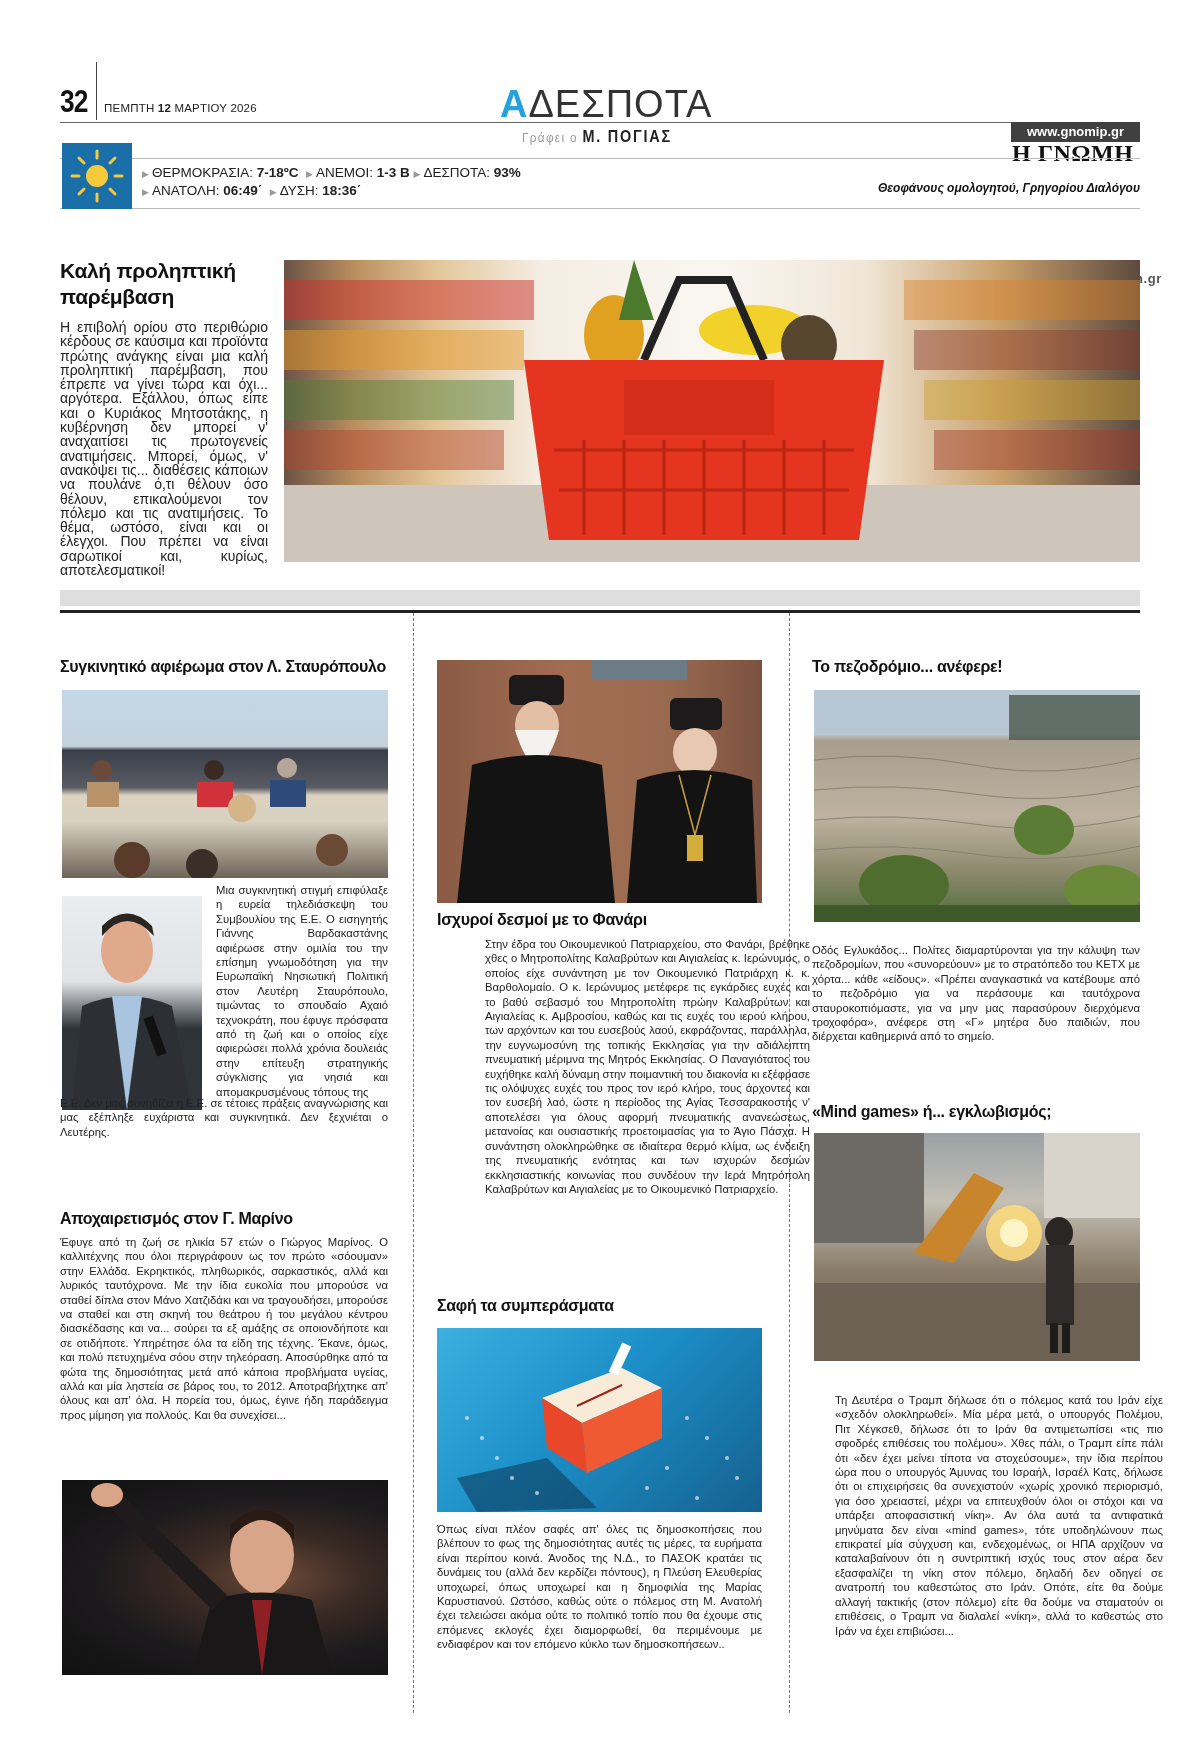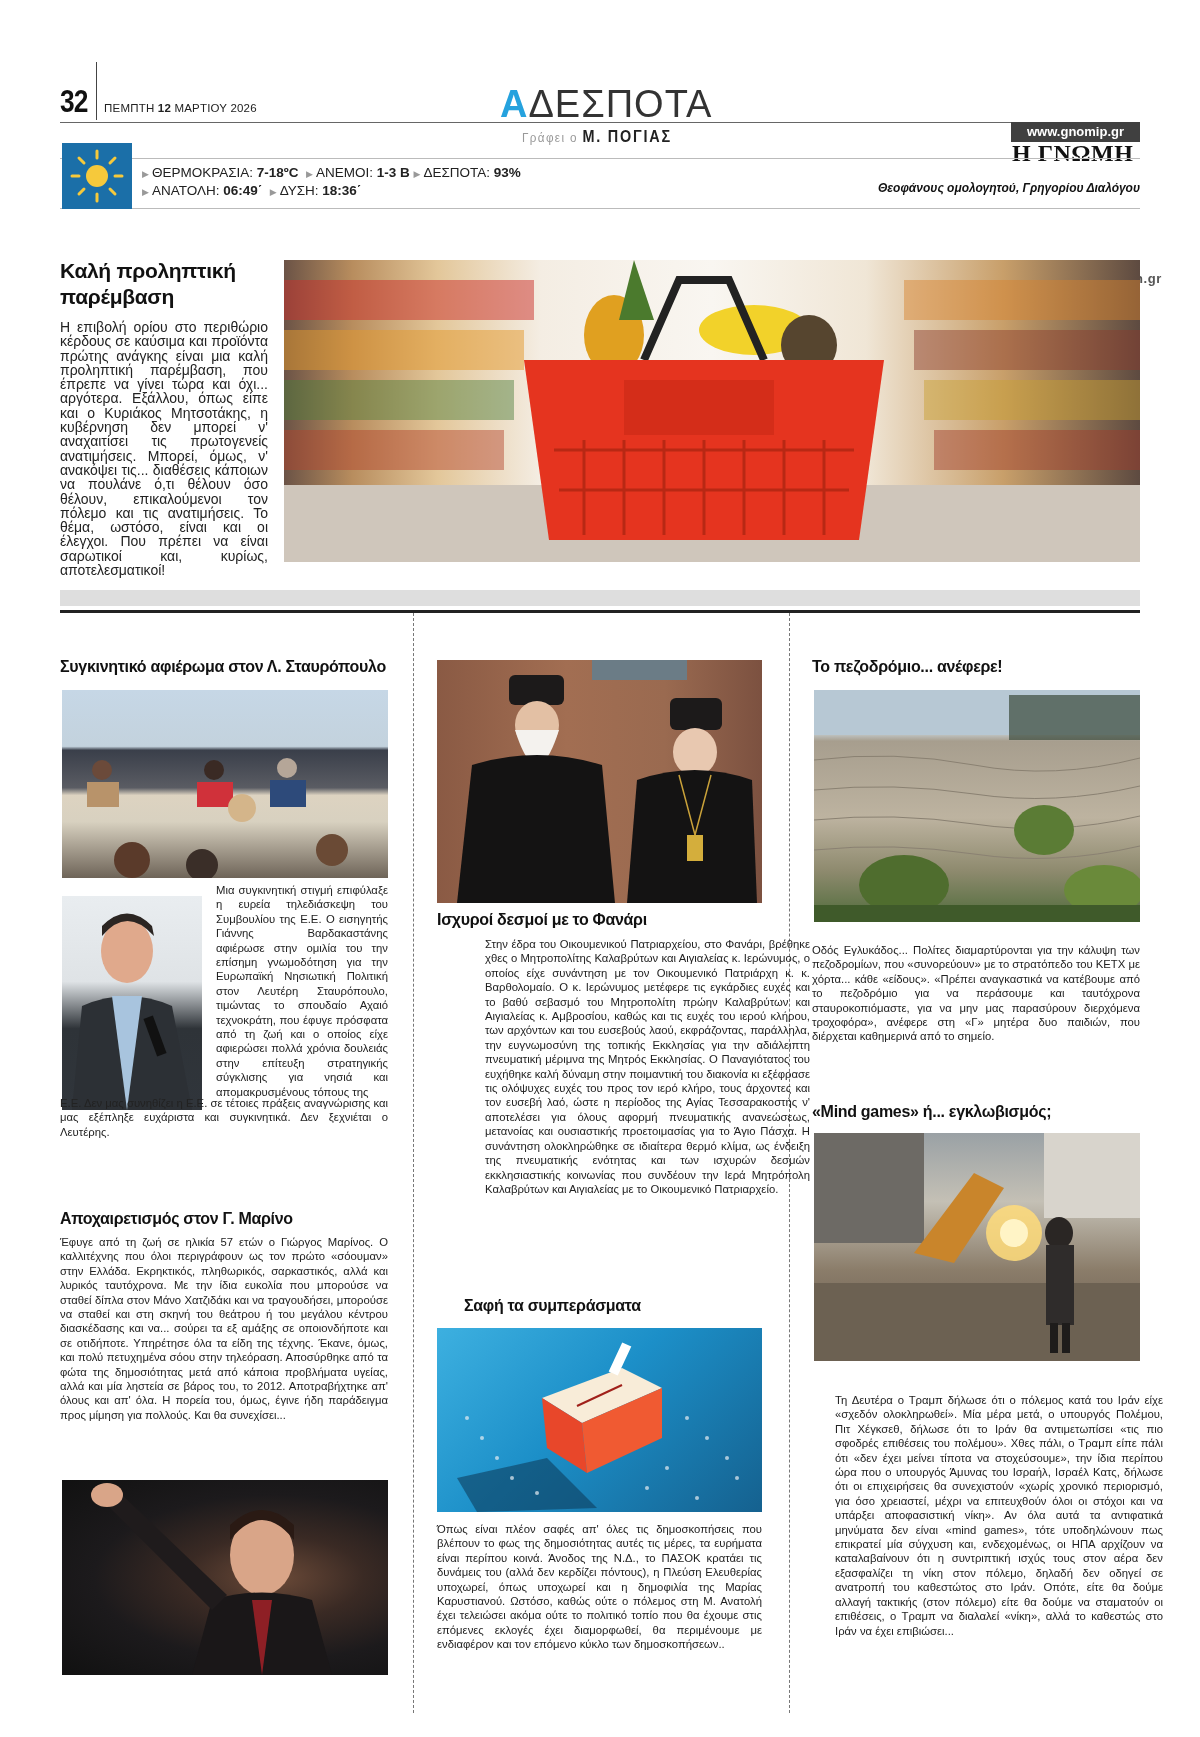--- a/index.html
+++ b/index.html
@@ -55,21 +55,21 @@
   .c1-b1 { left: 216px; top: 883px; width: 172px; }
   .c1-b1b { left: 60px; top: 1096px; width: 328px; }
   .c1-t2 { left: 60px; top: 1209px; width: 340px; }
   .c1-b2 { left: 60px; top: 1235px; width: 328px; }
   .c1-img3 { left: 62px; top: 1480px; width: 326px; height: 195px; background: radial-gradient(ellipse at 65% 50%, #6b4a38 0%, #3a2a24 30%, #1c1a1c 60%, #111 100%); }
 
   
   .c2-img1 { left: 437px; top: 660px; width: 325px; height: 243px; background: linear-gradient(90deg, #8a5a44 0%, #a26e52 40%, #9a6a50 70%, #7c5140 100%); }
   .c2-t1 { left: 437px; top: 910px; width: 330px; }
   .c2-b1 { left: 437px; top: 937px; width: 325px; margin-left: 48px; }
-  .c2-t2 { left: 437px; top: 1296px; width: 330px; margin-left: 27px; }
+  .c2-t2 { left: 437px; top: 1296px; width: 330px; }
   .c2-img2 { left: 437px; top: 1328px; width: 325px; height: 184px; background: linear-gradient(135deg, #3db0e0 0%, #1c8fc8 45%, #15618f 100%); }
   .c2-b2 { left: 437px; top: 1522px; width: 325px; }
 
   
   .c3-t1 { left: 812px; top: 657px; width: 330px; }
   .c3-img1 { left: 814px; top: 690px; width: 326px; height: 232px; background: linear-gradient(180deg, #b6c9d9 0%, #c9d3d8 18%, #a79e8e 22%, #bdb3a0 55%, #8e8a6e 78%, #4e6b3a 100%); }
   .c3-b1 { left: 812px; top: 943px; width: 328px; }
   .c3-t2 { left: 812px; top: 1102px; width: 330px; }
   .c3-img2 { left: 814px; top: 1133px; width: 326px; height: 228px; background: linear-gradient(180deg, #9aa1a5 0%, #c4c0b5 30%, #8b7d6a 60%, #5b5146 100%); }
   .c3-b2 { left: 835px; top: 1393px; width: 328px; }

